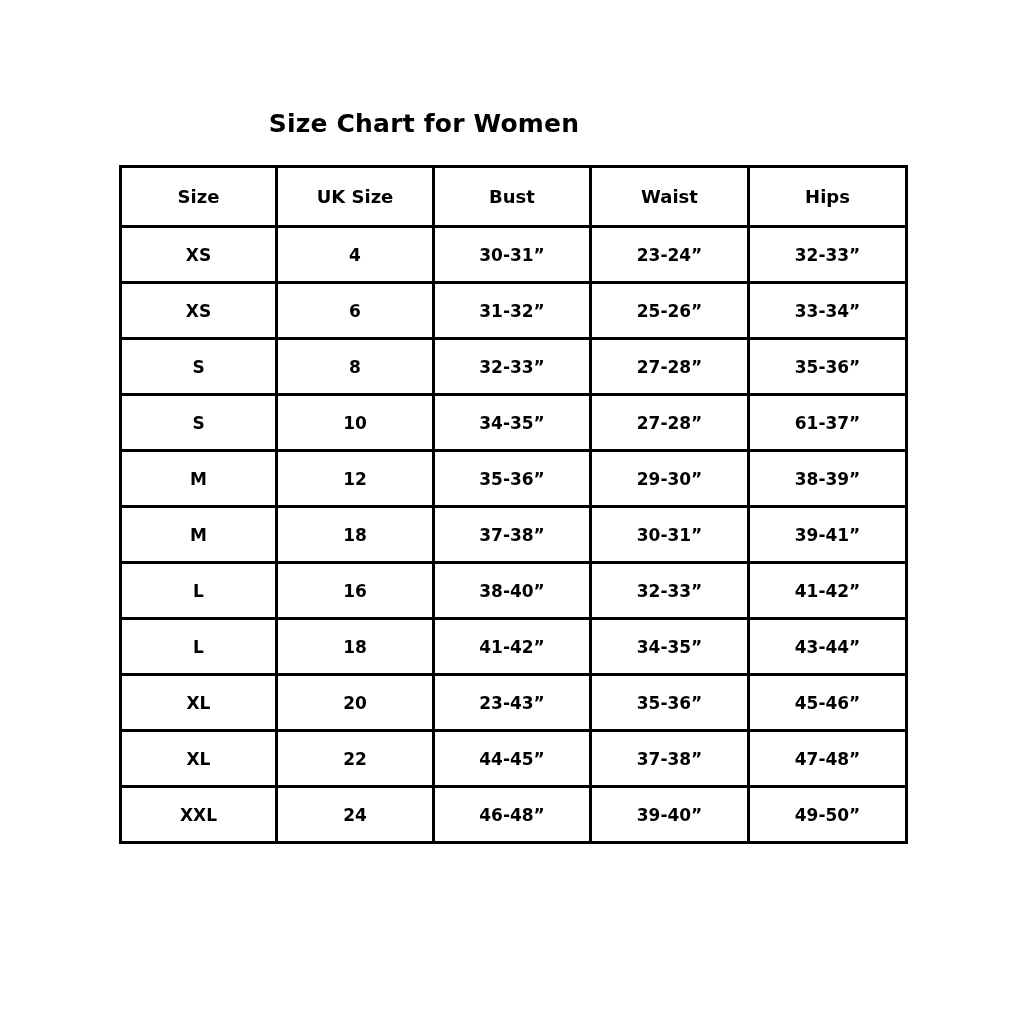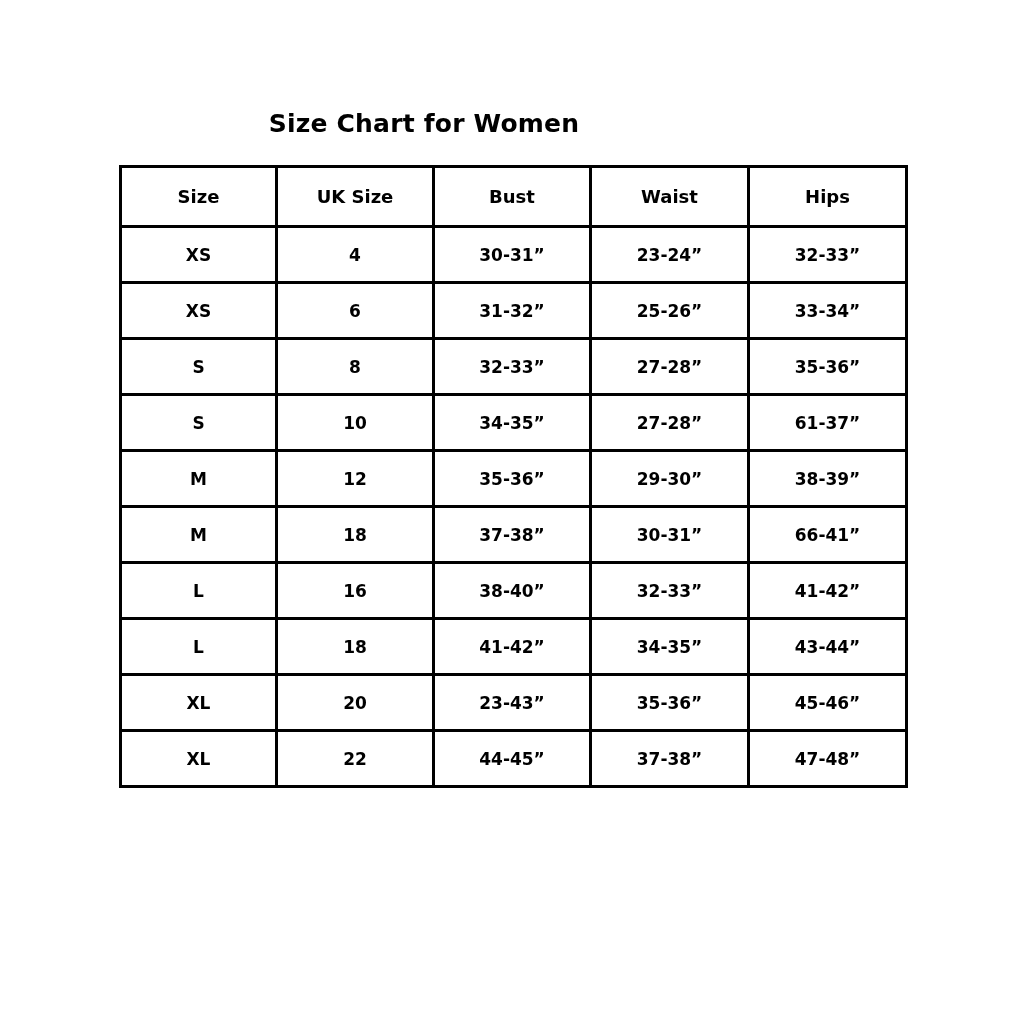--- a/index.html
+++ b/index.html
@@ -122,21 +122,21 @@
           <td>12</td>
           <td>35-36”</td>
           <td>29-30”</td>
           <td>38-39”</td>
         </tr>
         <tr>
           <td>M</td>
           <td>18</td>
           <td>37-38”</td>
           <td>30-31”</td>
-          <td>66-41”</td>
+          <td>39-41”</td>
         </tr>
         <tr>
           <td>L</td>
           <td>16</td>
           <td>38-40”</td>
           <td>32-33”</td>
           <td>41-42”</td>
         </tr>
         <tr>
           <td>L</td>
@@ -152,17 +152,24 @@
           <td>35-36”</td>
           <td>45-46”</td>
         </tr>
         <tr>
           <td>XL</td>
           <td>22</td>
           <td>44-45”</td>
           <td>37-38”</td>
           <td>47-48”</td>
         </tr>
+        <tr>
+          <td>XXL</td>
+          <td>24</td>
+          <td>46-48”</td>
+          <td>39-40”</td>
+          <td>49-50”</td>
+        </tr>
       </tbody>
     </table>
   </div>
 
 </div>
 
 </body></html>

